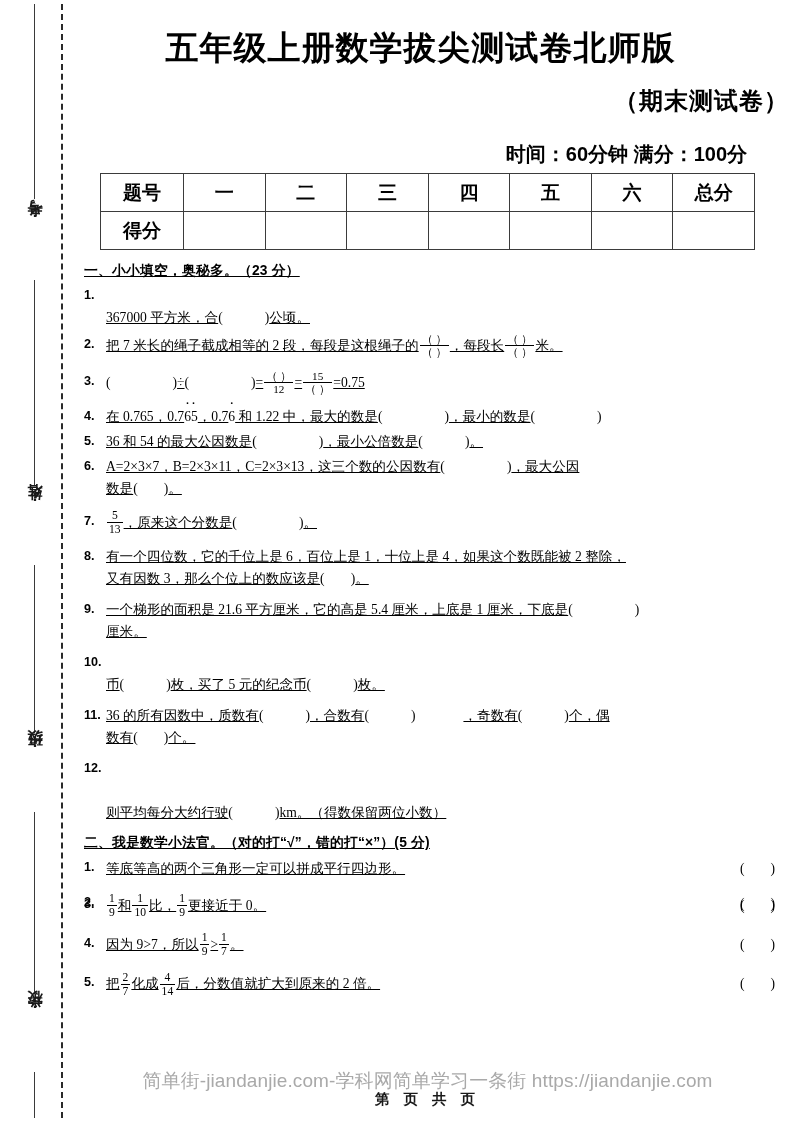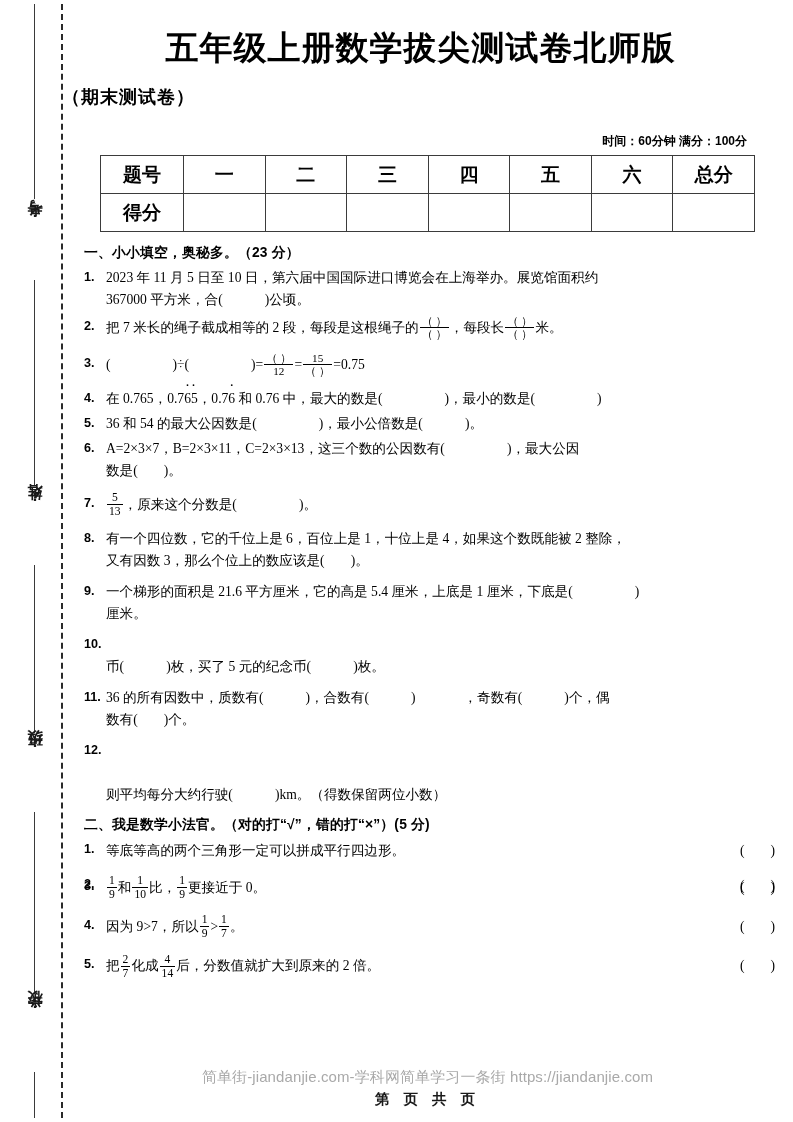--- a/index.html
+++ b/index.html
@@ -74,34 +74,34 @@
     text-align: center;
     font-family: "Liberation Sans", "DejaVu Sans", sans-serif;
     font-size: 33px;
     font-weight: 700;
     letter-spacing: 1px;
     color: #000;
     padding-right: 14px;
   }
   .title-sub {
     margin: 14px 0 0 0;
-    text-align: left;
-    font-family: "Liberation Sans", "DejaVu Sans", sans-serif;
-    font-size: 18px;
+    text-align: right;
+    font-family: "Liberation Sans", "DejaVu Sans", sans-serif;
+    font-size: 24px;
     font-weight: 700;
     letter-spacing: 1px;
     color: #000;
-    padding-right: 20px;
+    padding-right: 4px;
   }
 
   .meta-line {
     margin: 24px 46px 5px 0;
     text-align: right;
     font-family: "Liberation Sans", "DejaVu Sans", sans-serif;
-    font-size: 12px;
+    font-size: 20px;
     font-weight: 700;
     color: #000;
   }
 
   
   .score-table-wrap {
     margin: 4px auto;
     width: 655px;
   }
   table.score-table {
@@ -120,20 +120,21 @@
     color: #000;
   }
   table.score-table td.head-cell { width: 80px; }
 
   
   .qbody {
     margin: 11px 10px 0 22px;
     font-size: 13.6px;
     line-height: 1.52;
     color: #000;
+    text-decoration: underline;
   }
   .section-head {
     font-family: "Liberation Sans", "DejaVu Sans", sans-serif;
     font-size: 13.8px;
     font-weight: 700;
     margin: 0 0 3px 0;
     letter-spacing: 0.2px;
   }
   .q {
     position: relative;
@@ -229,21 +230,21 @@
   .tf .judge .sp { display: inline-block; width: 26px; }
 
   
   .watermark {
     position: absolute;
     left: 0;
     top: 1068px;
     width: 731px;
     text-align: center;
     font-family: "Liberation Sans", "DejaVu Sans", sans-serif;
-    font-size: 15px;
+    font-size: 19px;
     color: #a9a9a9;
     letter-spacing: 0.1px;
   }
   .pagefoot {
     position: absolute;
     left: 0;
     top: 1090px;
     width: 731px;
     text-align: center;
     font-family: "Liberation Sans", "DejaVu Sans", sans-serif;
@@ -313,37 +314,37 @@
       </tbody>
         </table>
     </div>
 
     <div class="qbody">
 
       <div class="section-head">一、小小填空，奥秘多。（23 分）</div>
 
       <div class="q">
         <span class="num">1.</span>
-        <span>2023 年 11 月 5 日至 10 日，第六届中国国际进口博览会在上海举办。展览馆面积约</span><br>
+        <br>
         <span>367000 平方米，合</span><span class="blank"><span class="sp"></span></span><span>公顷。</span>
       </div>
 
       <div class="q tall spaced">
         <span class="num">2.</span>
         <span>把 7 米长的绳子截成相等的 2 段，每段是这根绳子的</span><span class="frac blankfrac"><span class="num-t">（        ）</span><span class="den-b">（        ）</span></span><span>，每段长</span><span class="frac blankfrac"><span class="num-t">（        ）</span><span class="den-b">（        ）</span></span><span>米。</span>
       </div>
 
       <div class="q tall spaced">
         <span class="num">3.</span>
         <span class="blank wide"><span class="sp"></span></span><span>÷</span><span class="blank wide"><span class="sp"></span></span><span>=</span><span class="frac blankfrac"><span class="num-t">（      ）</span><span class="den-b">12</span></span><span>=</span><span class="frac blankfrac"><span class="num-t">15</span><span class="den-b">（      ）</span></span><span>=0.75</span>
       </div>
 
       <div class="q">
         <span class="num">4.</span>
-        <span>在 0.765，0.7</span><span class="rep2">65</span><span>，0.7</span><span class="rep">6</span><span> 和 0.76 中，最大的数是</span><span class="blank wide"><span class="sp"></span></span><span>，最小的数是</span><span class="blank wide"><span class="sp"></span></span>
+        <span>在 0.765，0.7</span><span class="rep2">65</span><span>，0.7</span><span class="rep">6</span><span> 和 1.22 中，最大的数是</span><span class="blank wide"><span class="sp"></span></span><span>，最小的数是</span><span class="blank wide"><span class="sp"></span></span>
       </div>
 
       <div class="q">
         <span class="num">5.</span>
         <span>36 和 54 的最大公因数是</span><span class="blank wide"><span class="sp"></span></span><span>，最小公倍数是</span><span class="blank"><span class="sp"></span></span><span>。</span>
       </div>
 
       <div class="q spaced">
         <span class="num">6.</span>
         <span>A=2×3×7，B=2×3×11，C=2×3×13，这三个数的公因数有</span><span class="blank wide"><span class="sp"></span></span><span>，最大公因</span><br>

